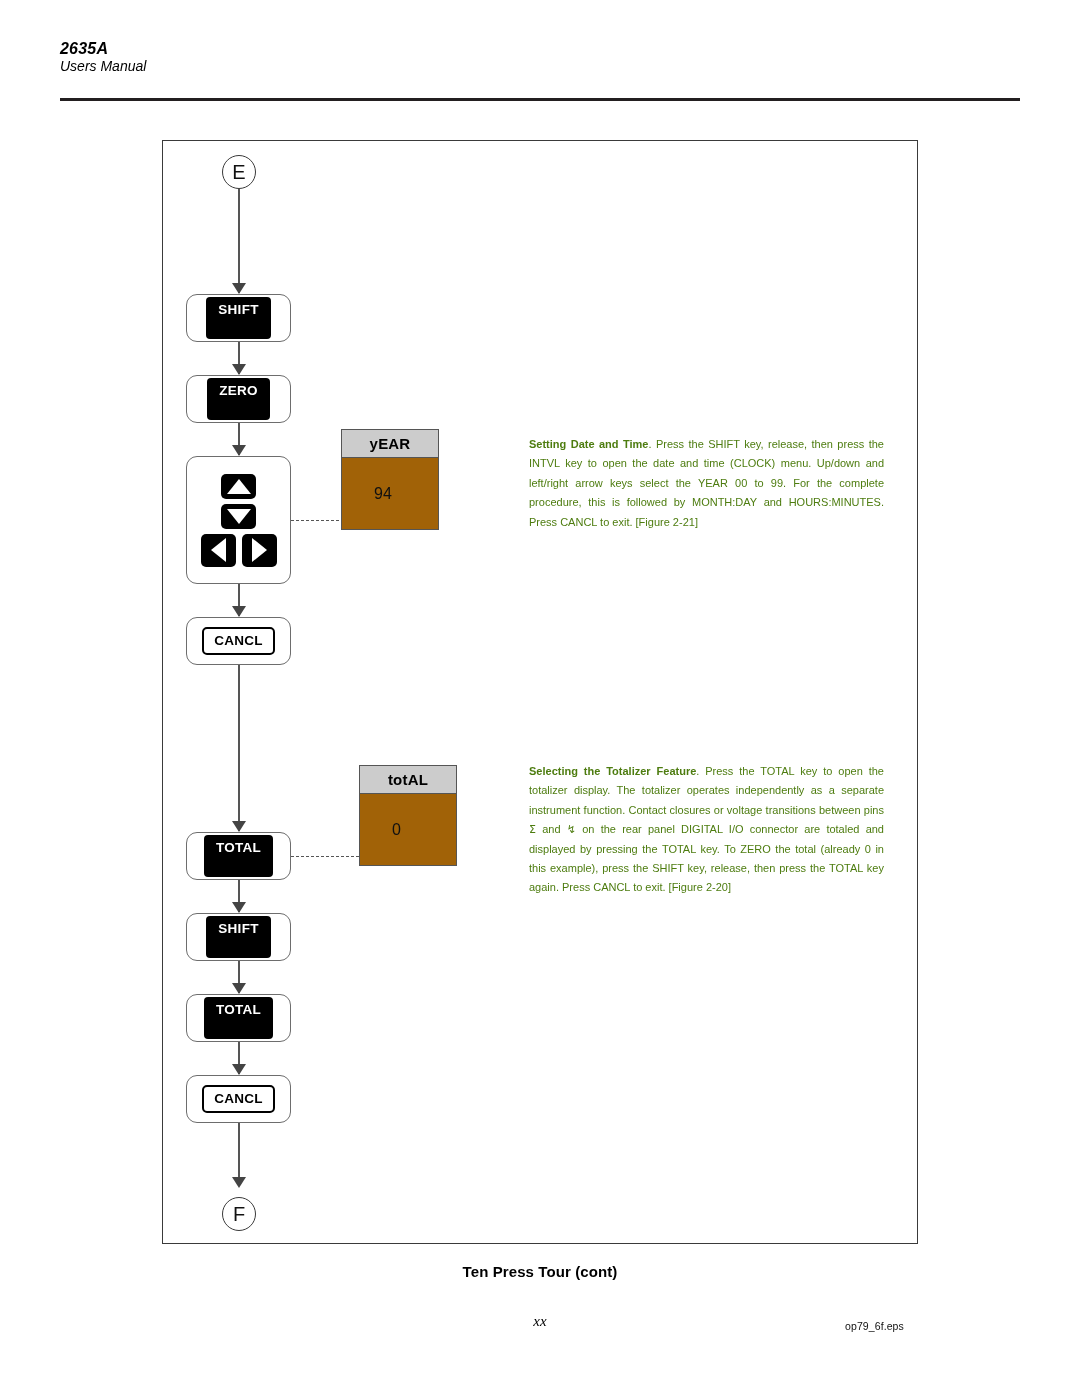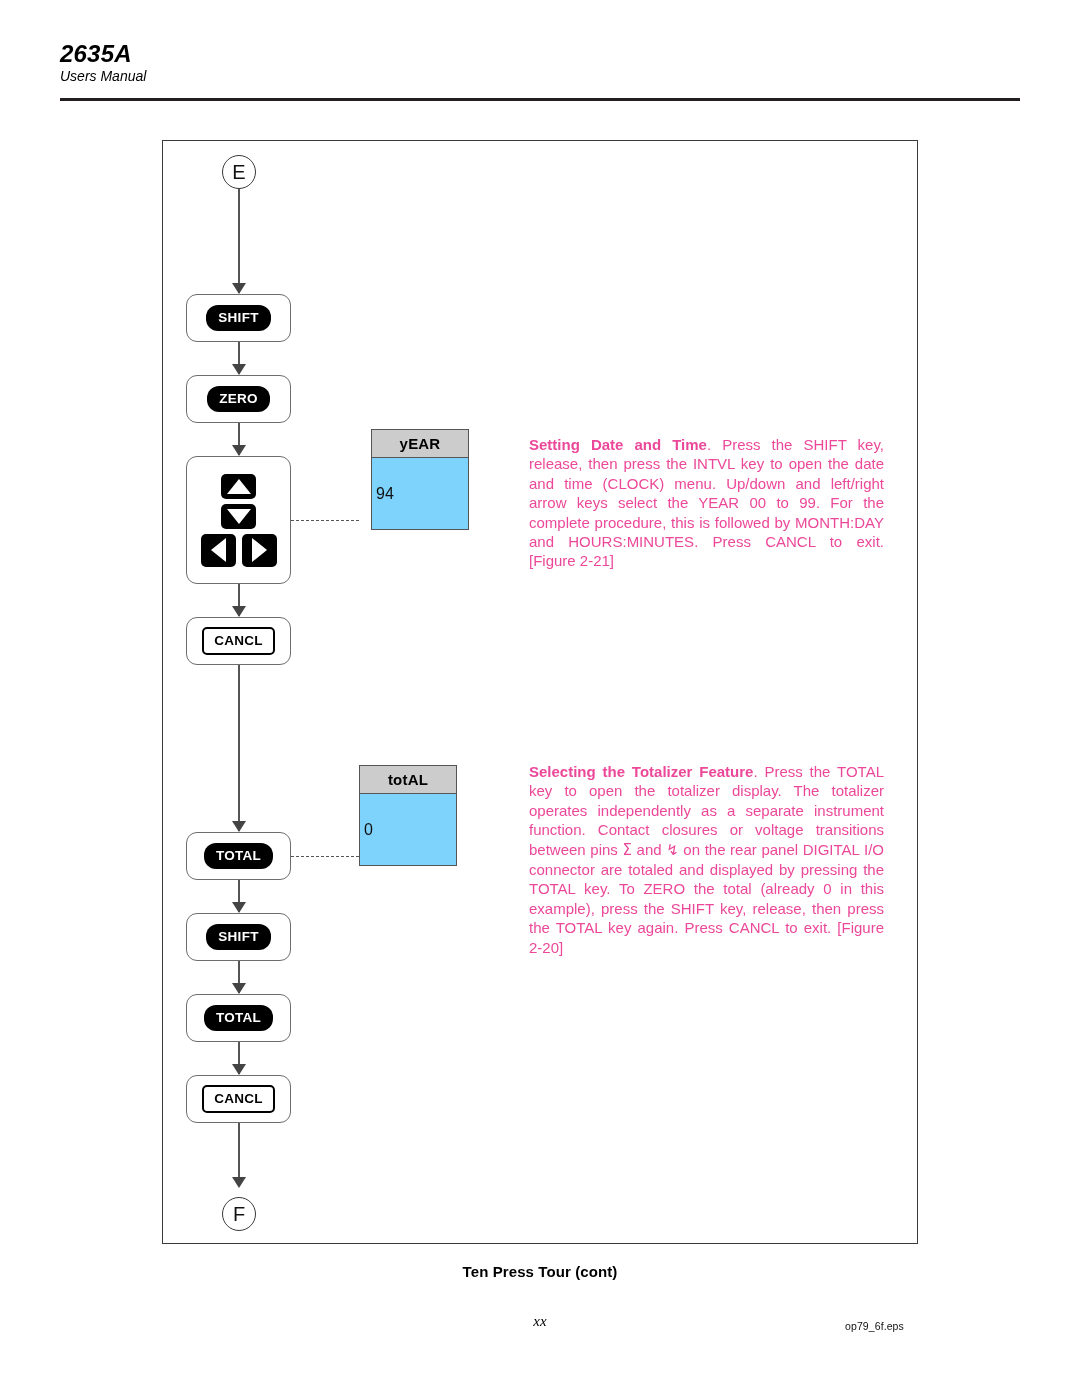--- a/index.html
+++ b/index.html
@@ -17,21 +17,21 @@
   }
 
   
   .page-header {
     position: absolute;
     left: 60px;
     top: 40px;
     width: 960px;
   }
   .doc-model {
-    font-size: 24px;
+    font-size: 16px;
     font-weight: bold;
     font-style: italic;
     letter-spacing: 0.2px;
     line-height: 1.15;
   }
   .doc-subtitle {
     font-size: 14px;
     font-style: italic;
     line-height: 1.15;
   }
@@ -121,22 +121,22 @@
     align-items: center;
   }
 
   
   .keycap {
     background: #000000;
     color: #ffffff;
     font-size: 13.5px;
     font-weight: bold;
     letter-spacing: 0.3px;
-    border-radius: 12px;
-    padding: 6px 12px 7px 12px;
+    border-radius: 4px;
+    padding: 6px 12px 23px 12px;
     line-height: 1;
     text-align: center;
   }
   
   .keycap.outlined {
     background: #ffffff;
     color: #000000;
     border: 2.2px solid #000000;
     border-radius: 5px;
     padding: 5px 10px 6px 10px;
@@ -209,40 +209,40 @@
     box-sizing: border-box;
     display: flex;
     align-items: center;
     justify-content: center;
     font-size: 15px;
     font-weight: bold;
     letter-spacing: 0.2px;
   }
   .display-value {
     height: 72px;
-    background: #7dd3fc;
+    background: #a16207;
     border: 1.4px solid #555;
     border-top: none;
     box-sizing: border-box;
     display: flex;
     align-items: center;
-    padding-left: 4px;
+    padding-left: 32px;
     font-size: 16px;
     color: #111;
   }
 
   
   .para {
     position: absolute;
     width: 355px;
-    font-size: 15px;
+    font-size: 11px;
     line-height: 19.4px;
     text-align: justify;
     text-justify: inter-word;
-    color: #ec4899;
+    color: #4d7c0f;
   }
   .para b { font-weight: bold; }
   .sym { font-family: "DejaVu Sans", sans-serif; }
 
   
   .fig-id {
     position: absolute;
     left: 845px;
     top: 1320px;
     font-size: 10.5px;
@@ -349,21 +349,21 @@
     </div>
     <div class="vline" style="top:982px; height:63px;"></div>
     <div class="arrowhead" style="top:1036px;"></div>
 
     <div class="connector" id="conn-f">F</div>
   </div>
 
   <div class="dash-line" style="left:128px; top:379px;"></div>
   <div class="dash-line" style="left:128px; top:715px;"></div>
 
-  <div class="display" style="left:208px; top:288px;">
+  <div class="display" style="left:178px; top:288px;">
     <div class="display-title">yEAR</div>
     <div class="display-value">94</div>
   </div>
 
   <div class="display" style="left:196px; top:624px;">
     <div class="display-title">totAL</div>
     <div class="display-value">0</div>
   </div>
 
   <div class="para" style="left:366px; top:294px;">

